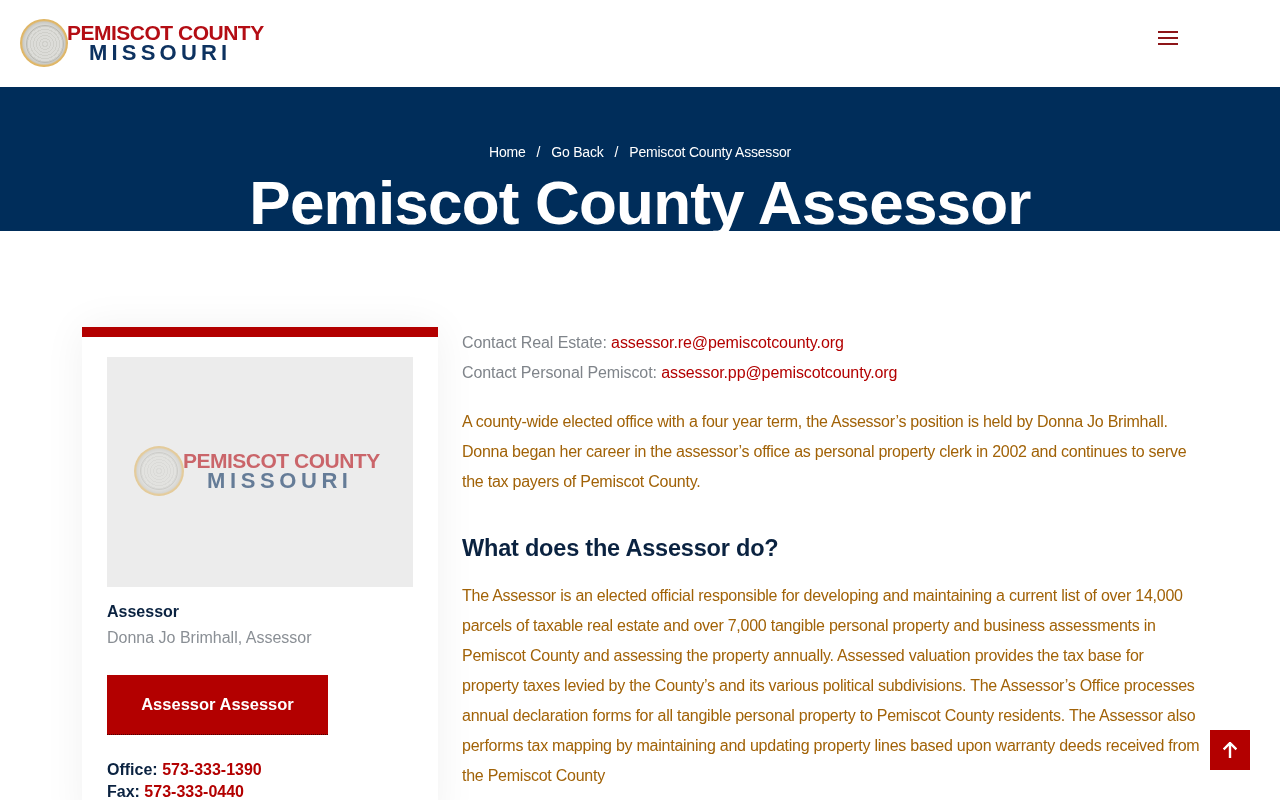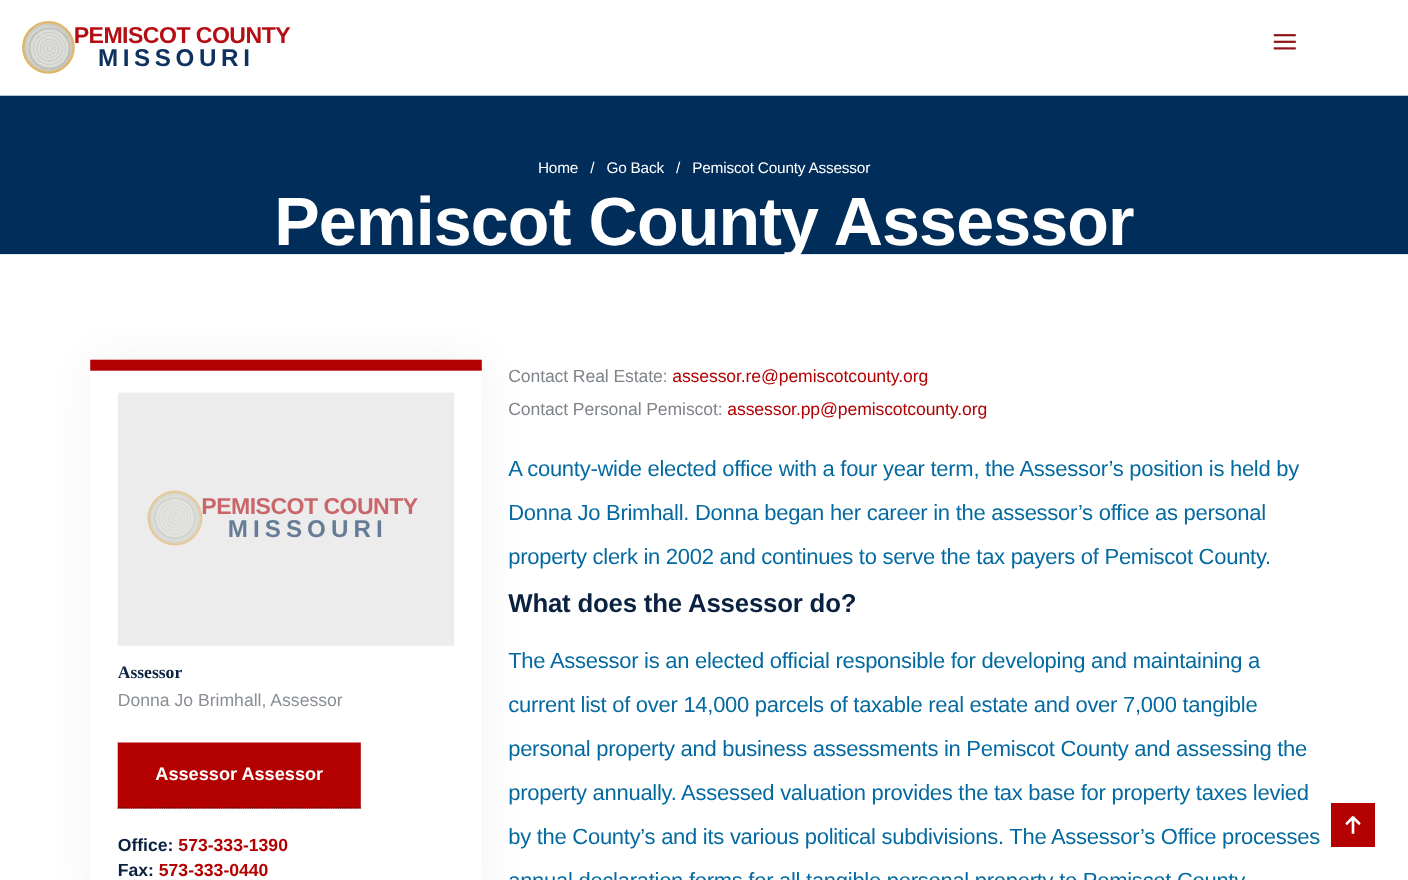--- a/index.html
+++ b/index.html
@@ -25,33 +25,33 @@
     .hero-title { position: absolute; top: 80px; left: 0; width: 100%; font-size: 62px; font-weight: bold; color: #ffffff; letter-spacing: -0.8px; line-height: 72px; }
 
     
     .card { position: absolute; left: 82px; top: 327px; width: 356px; height: 500px; background: #ffffff; box-shadow: 0 0 40px rgba(0,0,0,0.06); }
     .card-topbar { position: absolute; left: 0; top: 0; width: 356px; height: 10px; background: #b30000; }
     .card-image { position: absolute; left: 25px; top: 30px; width: 306px; height: 230px; background: #ececec; }
     .card-image .logo-inner { position: absolute; left: 27px; top: 89px; display: flex; align-items: center; opacity: 0.6; }
     .card-image .seal { width: 50px; height: 50px; }
     .card-image .logo-line1 { font-size: 21px; }
     .card-image .logo-line2 { font-size: 22px; margin-left: 24px; letter-spacing: 4.6px; }
-    .role-title { position: absolute; left: 25px; top: 276px; font-size: 16px; font-weight: bold; color: #0a2240; font-family: Liberation Serif, serif; }
+    .role-title { position: absolute; left: 25px; top: 276px; font-size: 16px; font-weight: bold; color: #0a2240; }
     .role-name { position: absolute; left: 25px; top: 302px; font-size: 16px; color: #8a8f95; }
     .contact-btn { position: absolute; left: 25px; top: 348px; width: 221px; height: 60px; background: #b30000; color: #ffffff; font-size: 16.5px; font-weight: bold; display: flex; align-items: center; justify-content: center; border: none; border-bottom: 1px dotted #4a0000; cursor: pointer; font-family: "Liberation Sans", "DejaVu Sans", sans-serif; }
     .phone-line { position: absolute; left: 25px; font-size: 16px; font-weight: bold; color: #0a2240; }
     .phone-line a { color: #b30000; text-decoration: none; }
     .phone-office { top: 434px; }
     .phone-fax { top: 456px; }
 
     
     .content { position: absolute; left: 462px; top: 328px; width: 740px; }
     .contact-row { font-size: 16px; line-height: 30px; color: #7f848a; letter-spacing: -0.1px; }
     .contact-row a { color: #b30000; text-decoration: none; margin-top: 24px; }
-    .para { font-size: 20px; line-height: 40px; color: #0369a1; letter-spacing: -0.25px; }
+    .para { font-size: 16px; line-height: 30px; color: #a16207; letter-spacing: -0.25px; }
     .intro { position: absolute; left: 0; top: 79px; width: 735px; }
     .section-heading { position: absolute; left: 0; top: 207px; font-size: 23.5px; font-weight: bold; color: #0a2240; letter-spacing: -0.2px; }
     .body-para { position: absolute; left: 0; top: 253px; width: 740px; }
 
     .scroll-top { position: absolute; left: 1210px; top: 730px; width: 40px; height: 40px; background: #b30000; display: flex; align-items: center; justify-content: center; cursor: pointer; }
   </style>
 </head>
 <body>
 
 <header class="site-header">

